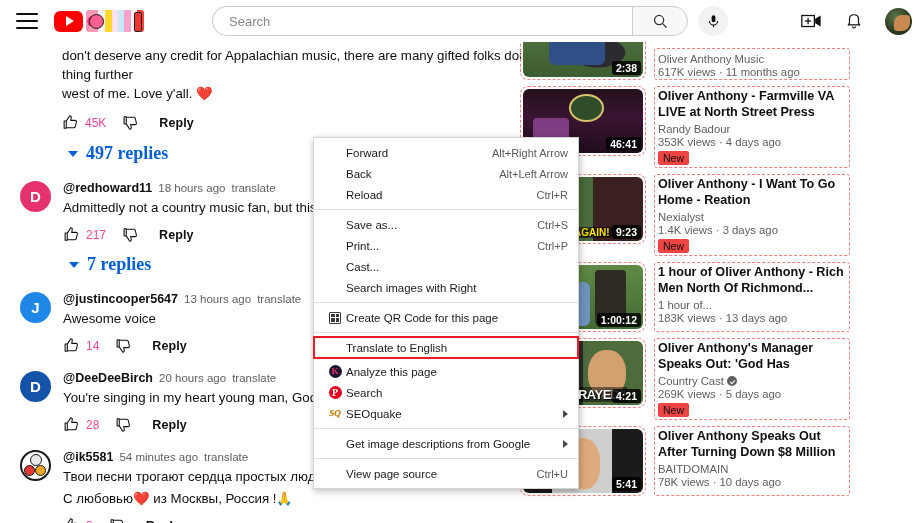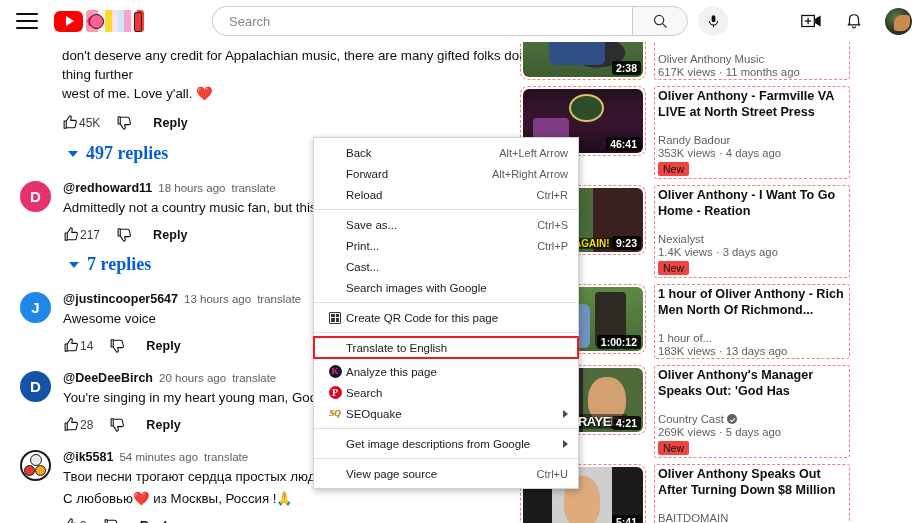--- a/index.html
+++ b/index.html
@@ -125,21 +125,21 @@
   .comment-tail .heart { color: #e53935; }
 
   .actions {
     display: flex; align-items: center; gap: 0px;
     padding-left: 42px; margin-top: 11px;
   }
   .act-like, .act-dislike {
     display: flex; align-items: center; cursor: pointer;
   }
   .thumb-svg { width: 17px; height: 17px; }
-  .like-count { font-size: 12px; color: #404040; margin-right: 16px; }
+  .like-count { font-size: 12px; color: #ec4899; margin-left: 6px; margin-right: 16px; }
   .act-dislike { margin-right: 20px; }
   .reply-btn {
     font-size: 12.5px; font-weight: bold; color: #0f0f0f; cursor: pointer;
     letter-spacing: .1px;
   }
   .replies-row {
     display: flex; align-items: center; gap: 8px;
     padding-left: 48px; margin-top: 12px; cursor: pointer;
   }
   .caret-down {
@@ -195,21 +195,21 @@
     background: rgba(0,0,0,.82); color: #fff;
     font-size: 10.5px; font-weight: bold;
     padding: 1px 4px; border-radius: 3px;
     font-family: "Liberation Sans", sans-serif;
   }
   .vinfo { flex: 1; min-width: 0; border: 1px dashed #f08080; border-radius: 3px; padding: 1px 3px; }
   .vtitle {
     font-size: 12.6px; font-weight: bold; color: #0f0f0f;
     line-height: 16px; max-height: 32px; overflow: hidden;
   }
-  .vchan { font-size: 11.3px; color: #606060; margin-top: 14px; display: flex; align-items: center; gap: 3px; }
+  .vchan { font-size: 11.3px; color: #606060; margin-top: 3px; display: flex; align-items: center; gap: 3px; }
   .verified {
     display: inline-block; width: 10px; height: 10px; border-radius: 50%;
     background: #606060; position: relative;
   }
   .verified::after {
     content: ""; position: absolute; left: 2.6px; top: 4.3px;
     width: 2.4px; height: 1.2px; border-left: 1.4px solid #fff; border-bottom: 1.4px solid #fff;
     transform: rotate(-45deg); width: 4px; height: 2px;
   }
   .vstats { font-size: 11.3px; color: #606060; margin-top: 1px; }
@@ -614,28 +614,28 @@
         <div class="vstats">78K views  ·  10 days ago</div>
       </div>
     </div>
 
   </div>
 
   <div class="ctx-menu">
 
     <div>
       <div class="ctx-item noicon">
+        <span class="ctx-label">Forward</span>
+        <span class="ctx-accel">Alt+Right Arrow</span>
+      </div>
+      <div class="ctx-item noicon">
         <span class="ctx-label">Back</span>
         <span class="ctx-accel">Alt+Left Arrow</span>
       </div>
       <div class="ctx-item noicon">
-        <span class="ctx-label">Forward</span>
-        <span class="ctx-accel">Alt+Right Arrow</span>
-      </div>
-      <div class="ctx-item noicon">
         <span class="ctx-label">Reload</span>
         <span class="ctx-accel">Ctrl+R</span>
       </div>
     </div>
 
     <div class="ctx-sep"></div>
 
     <div>
       <div class="ctx-item noicon">
         <span class="ctx-label">Save as...</span>
@@ -643,21 +643,21 @@
       </div>
       <div class="ctx-item noicon">
         <span class="ctx-label">Print...</span>
         <span class="ctx-accel">Ctrl+P</span>
       </div>
       <div class="ctx-item noicon">
         <span class="ctx-label">Cast...</span>
         <span class="ctx-accel"></span>
       </div>
       <div class="ctx-item noicon">
-        <span class="ctx-label">Search images with Google</span>
+        <span class="ctx-label">Search images with Right</span>
         <span class="ctx-accel"></span>
       </div>
     </div>
 
     <div class="ctx-sep"></div>
 
     <div>
       <div class="ctx-item">
         <span class="ctx-ico">
           <span class="qr-ico">

